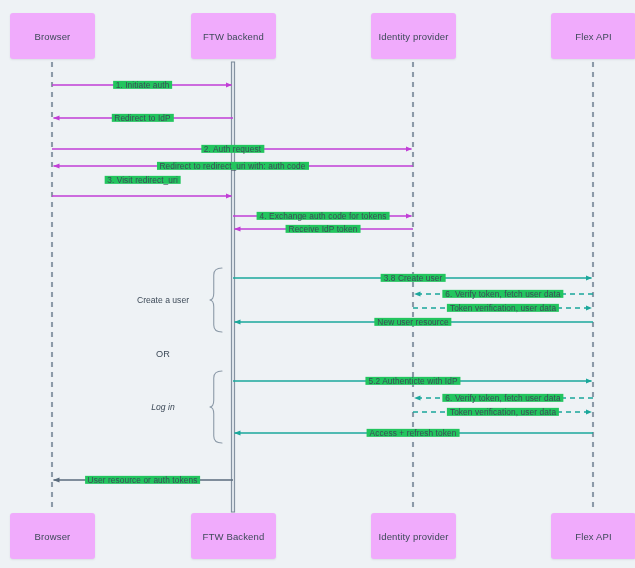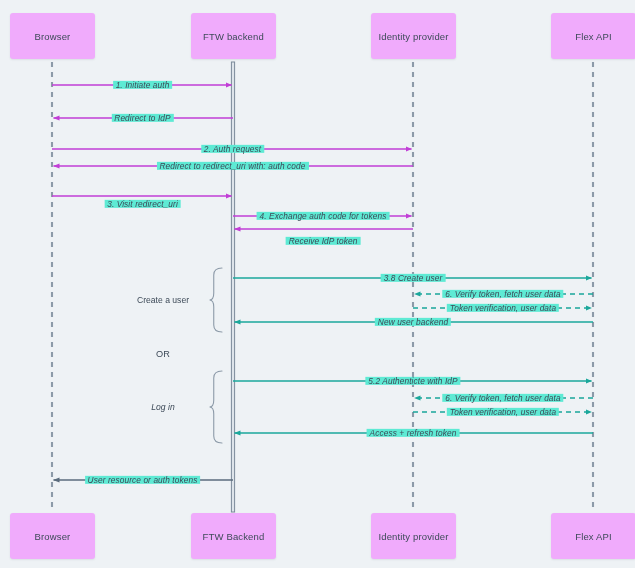--- a/index.html
+++ b/index.html
@@ -20,27 +20,26 @@
     display:flex;align-items:center;justify-content:center;
     font-size:9.5px;
     color:#3d4a58;
     letter-spacing:.15px;
     white-space:nowrap;
   }
   .msg-label{
     position:absolute;
     font-size:8.3px;
     color:#3d4a58;
-    background:#5eead4;
+    background:#22c55e;
     padding:0 3px;
     white-space:nowrap;
     transform:translate(-50%,-50%);
     line-height:1;
     letter-spacing:.1px;
-    font-style:italic;
   }
   .group-label{
     position:absolute;
     font-size:8.6px;
     color:#3d4a58;
     white-space:nowrap;
     transform:translate(-50%,-50%);
     line-height:1;
   }
   .or-label{
@@ -123,27 +122,27 @@
     </div>
     <div class="participant-box" style="left: 551px; top: 513px; width: 85px; height: 46px;">
       <span>Flex API</span>
     </div>
   </div>
 <div id="labels-layer">
     <div class="msg-label" style="left: 142.5px; top: 85px;">1. Initiate auth</div>
     <div class="msg-label" style="left: 142.5px; top: 118px;">Redirect to IdP</div>
     <div class="msg-label" style="left: 232.5px; top: 149px;">2. Auth request</div>
     <div class="msg-label" style="left: 232.5px; top: 166px;">Redirect to redirect_uri with: auth code</div>
-    <div class="msg-label" style="left: 142.5px; top: 204px;">3. Visit redirect_uri</div>
+    <div class="msg-label" style="left: 142.5px; top: 180px;">3. Visit redirect_uri</div>
     <div class="msg-label" style="left: 323px; top: 216px;">4. Exchange auth code for tokens</div>
-    <div class="msg-label" style="left: 323px; top: 229px; margin-top: 12px;">Receive IdP token</div>
+    <div class="msg-label" style="left: 323px; top: 229px;">Receive IdP token</div>
     <div class="msg-label" style="left: 413px; top: 278px;">3.8 Create user</div>
     <div class="msg-label" style="left: 503px; top: 294px;">6. Verify token, fetch user data</div>
     <div class="msg-label" style="left: 503px; top: 308px;">Token verification, user data</div>
-    <div class="msg-label" style="left: 413px; top: 322px;">New user backend</div>
+    <div class="msg-label" style="left: 413px; top: 322px;">New user resource</div>
     <div class="msg-label" style="left: 413px; top: 381px;">5.2 Authenticte with IdP</div>
     <div class="msg-label" style="left: 503px; top: 398px;">6. Verify token, fetch user data</div>
     <div class="msg-label" style="left: 503px; top: 412px;">Token verification, user data</div>
     <div class="msg-label" style="left: 413px; top: 433px;">Access + refresh token</div>
     <div class="msg-label" style="left: 142.5px; top: 480px;">User resource or auth tokens</div>
     <div class="group-label" style="left: 163px; top: 300px;">Create a user</div>
     <div class="group-label" style="left: 163px; top: 407px; font-style: italic;">Log in</div>
     <div class="or-label" style="left: 163px; top: 355px;">OR</div>
   </div>
 

